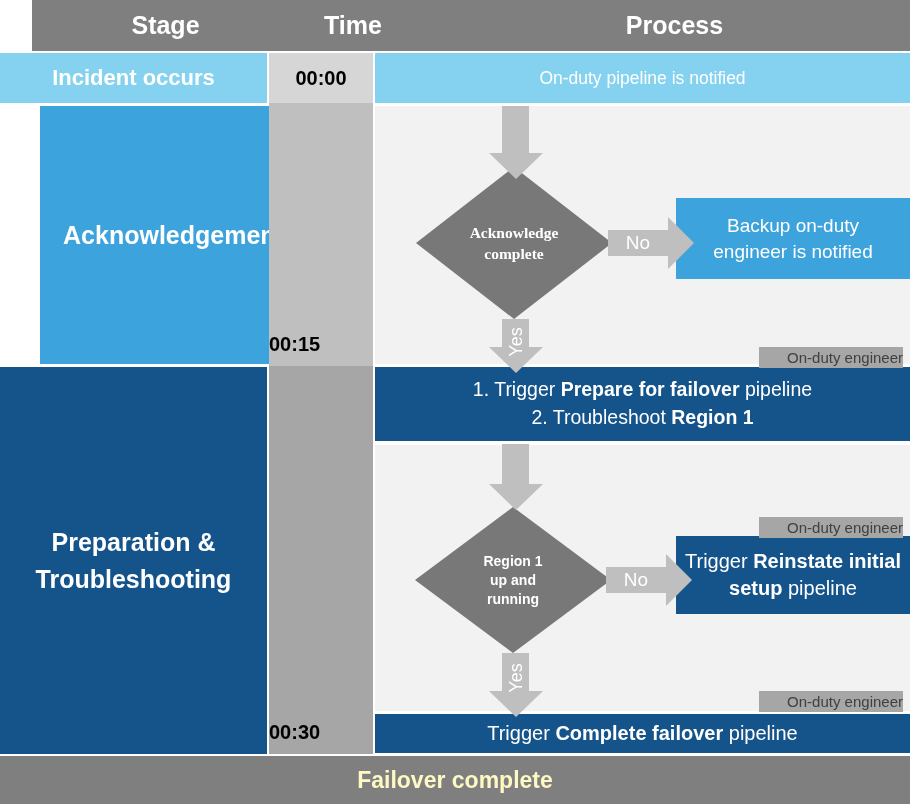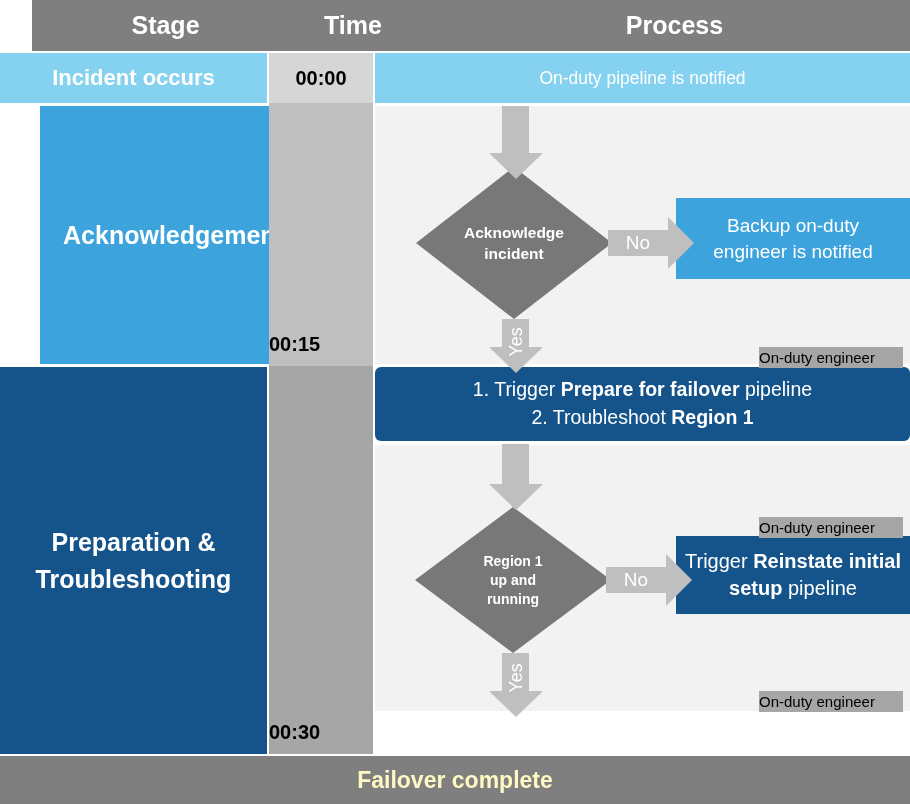--- a/index.html
+++ b/index.html
@@ -25,44 +25,44 @@
 
   .time-cell{left:269px;width:104px;color:#000000;font-weight:bold;font-size:20px;text-align:left;z-index:1;}
   .time-r1{top:53px;height:50px;background:var(--time-cell-1);}
   .time-r2{top:103px;height:263px;background:var(--time-cell-2);}
   .time-r3{top:366px;height:388px;background:var(--time-cell-3);}
   .time-bottom{position:absolute;left:0;right:0;bottom:10px;}
 
   .proc-bg{left:375px;width:535px;background:var(--process-bg);z-index:1;}
   .proc-r1{left:375px;top:53px;width:535px;height:50px;background:var(--light-blue);color:#fff;font-size:17.5px;z-index:2;}
 
-  .task-bar{left:375px;width:535px;background:var(--dark-blue);color:#fff;text-align:center;z-index:3;border-radius:6px;}
+  .task-bar{left:375px;width:535px;background:var(--dark-blue);color:#fff;text-align:center;z-index:3;}
   .bar1{top:367px;height:74px;font-size:19.5px;line-height:28px;padding-top:8px;}
   .bar2{top:714px;height:39px;font-size:20px;line-height:39px;}
 
   .side-box{width:234px;color:#fff;text-align:center;z-index:4;}
   .box1{left:676px;top:198px;height:81px;background:var(--medium-blue);font-size:19px;line-height:26px;}
   .box2{left:676px;top:536px;height:78px;background:var(--dark-blue);font-size:20px;line-height:27px;padding:0 2px;}
 
   .diamond{width:196px;background:var(--diamond-gray);color:#fff;font-weight:bold;text-align:center;
     clip-path:polygon(50% 0,100% 50%,50% 100%,0 50%);z-index:4;flex-direction:column;}
-  .diamond1{left:416px;top:167px;height:152px;font-size:15.5px;line-height:21px;}
+  .diamond1{left:416px;top:167px;height:152px;font-size:15.5px;line-height:21px;font-family:Liberation Serif, serif;}
   .diamond2{left:415px;top:507px;height:146px;font-size:14px;line-height:19px;}
 
   .shaft-v{width:27px;background:var(--arrow-gray);z-index:6;}
   .head-down{width:0;height:0;border-left:27px solid transparent;border-right:27px solid transparent;
     border-top:26px solid var(--arrow-gray);z-index:6;}
   .shaft-h{height:26px;background:var(--arrow-gray);z-index:5;}
   .head-right{width:0;height:0;border-top:26px solid transparent;border-bottom:26px solid transparent;
     border-left:26px solid var(--arrow-gray);z-index:5;}
   .flow-label{color:#fff;font-size:19px;text-align:center;z-index:7;}
   .yes-label{transform:rotate(-90deg);width:80px;height:20px;line-height:20px;font-size:18px;}
 
-  .owner-tag{left:759px;width:144px;height:21px;background:var(--tag-gray);color:#000000;
-    font-size:15px;text-align:left;line-height:21px;z-index:5;}
+  .owner-tag{left:759px;width:144px;height:21px;background:var(--tag-gray);color:#404040;
+    font-size:15px;text-align:right;line-height:21px;z-index:5;}
 
   .footer-bar{left:0;top:756px;width:910px;height:48px;background:var(--header-gray);
     color:#fef9c3;font-weight:bold;font-size:23px;text-align:center;line-height:48px;z-index:1;}
   .block{display:block;}
 </style>
 </head>
 <body>
 
 <div class="canvas">
 
@@ -100,38 +100,41 @@
 
   <div class="abs center proc-r1">
     <span>On-duty pipeline is notified</span>
   </div>
 
   <div class="abs task-bar bar1">
     <span class="block"><span>1. Trigger </span><span class="bold">Prepare for failover</span><span> pipeline</span></span>
     <span class="block"><span>2. Troubleshoot </span><span class="bold">Region 1</span></span>
   </div>
 
+  <div class="abs task-bar bar2">
+    <span>Trigger </span><span class="bold">Complete failover</span><span> pipeline</span>
+  </div>
 
   <div class="abs center side-box box1">
     <span>
       <span class="block">Backup on-duty</span>
       <span class="block">engineer is notified</span>
     </span>
   </div>
   <div class="abs center side-box box2">
     <span><span>Trigger </span><span class="bold">Reinstate initial setup</span><span> pipeline</span></span>
   </div>
 
   <div class="abs owner-tag" style="top:347px;">On-duty engineer</div>
   <div class="abs owner-tag" style="top:517px;">On-duty engineer</div>
   <div class="abs owner-tag" style="top:691px;">On-duty engineer</div>
 
   <div class="abs center diamond diamond1">
     <span class="block">Acknowledge</span>
-    <span class="block">incident</span>
+    <span class="block">complete</span>
   </div>
   <div class="abs center diamond diamond2">
     <span class="block">Region 1</span>
     <span class="block">up and</span>
     <span class="block">running</span>
   </div>
 
   <div class="abs shaft-v" style="left:502px;top:106px;height:47px;"></div>
   <div class="abs head-down" style="left:489px;top:153px;"></div>
 

